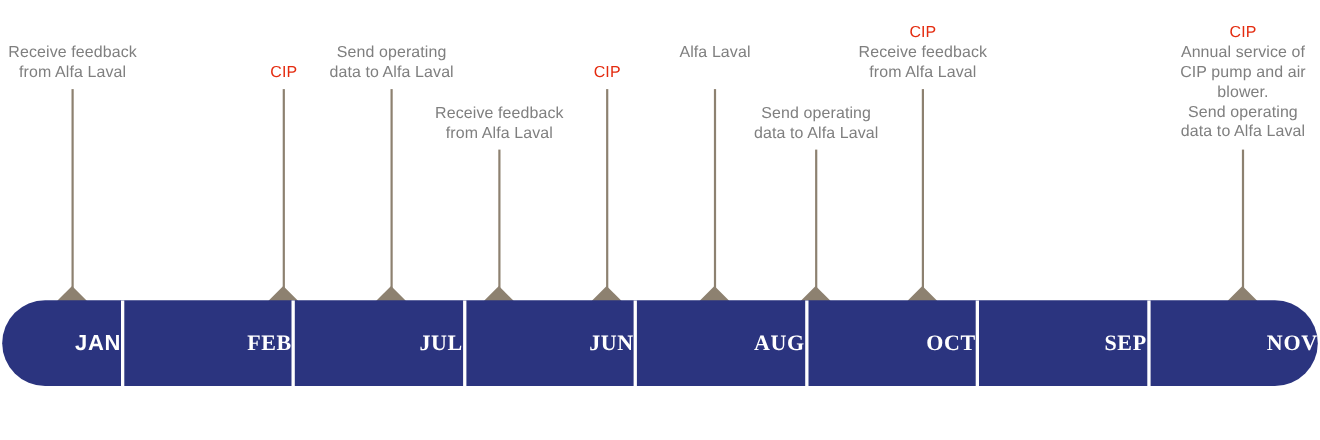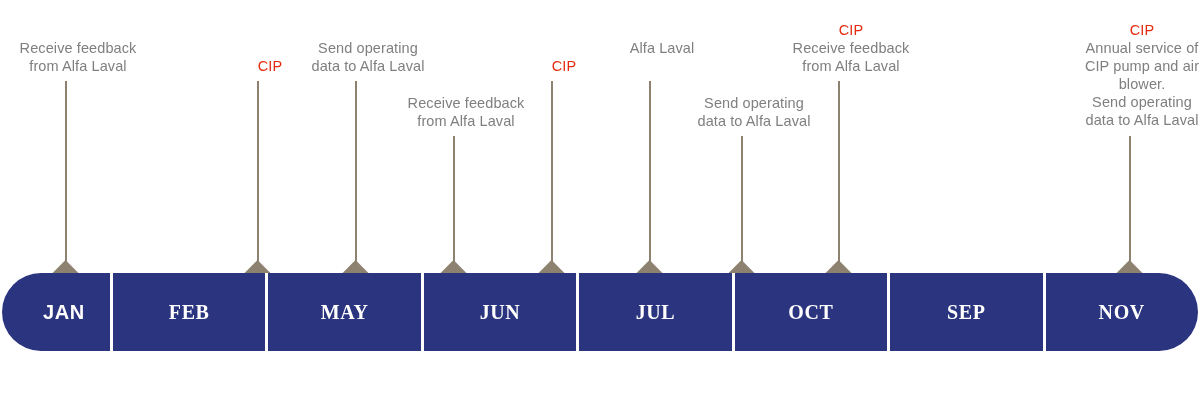--- a/index.html
+++ b/index.html
@@ -30,42 +30,42 @@
     height: 78px;
     background: var(--bar-color);
     border-radius: 40px;
     display: flex;
     overflow: hidden;
   }
   .cell {
     flex: 1 1 0;
     display: flex;
     align-items: center;
-    justify-content: center;
+    justify-content: flex-end;
     color: var(--month-text);
     font-weight: bold;
     font-size: 20px;
     letter-spacing: 0.6px;
   }
   .cell + .cell { border-left: 3px solid var(--divider-color); font-family: Liberation Serif, serif; }
   .cell.first { flex: 0 0 108px; padding-left: 16px; }
   .cell.last  { flex: 0 0 112px; padding-right: 22px; }
 
   
   .event {
     position: absolute;
     top: 0;
     width: 220px;
     height: 400px;
     margin-left: -110px;
     pointer-events: none;
   }
   .label {
     position: absolute;
-    left: 12px;
+    left: 0;
     width: 220px;
     text-align: center;
     font-size: 14.5px;
     line-height: 18px;
     letter-spacing: 0.1px;
     color: var(--text-gray);
   }
   .t-top     .label { top: 39px; }
   .t-ciponly .label { top: 57px; }
   .t-low     .label { top: 94px; }
@@ -184,27 +184,27 @@
   </div>
 
   <div class="bar">
     <div class="cell first">
         <span>JAN</span>
       </div>
     <div class="cell">
         <span>FEB</span>
       </div>
     <div class="cell">
-        <span>MAY</span>
+        <span>JUL</span>
       </div>
     <div class="cell">
         <span>JUN</span>
       </div>
     <div class="cell">
-        <span>JUL</span>
+        <span>AUG</span>
       </div>
     <div class="cell">
         <span>OCT</span>
       </div>
     <div class="cell">
         <span>SEP</span>
       </div>
     <div class="cell">
         <span>NOV</span>
       </div>

